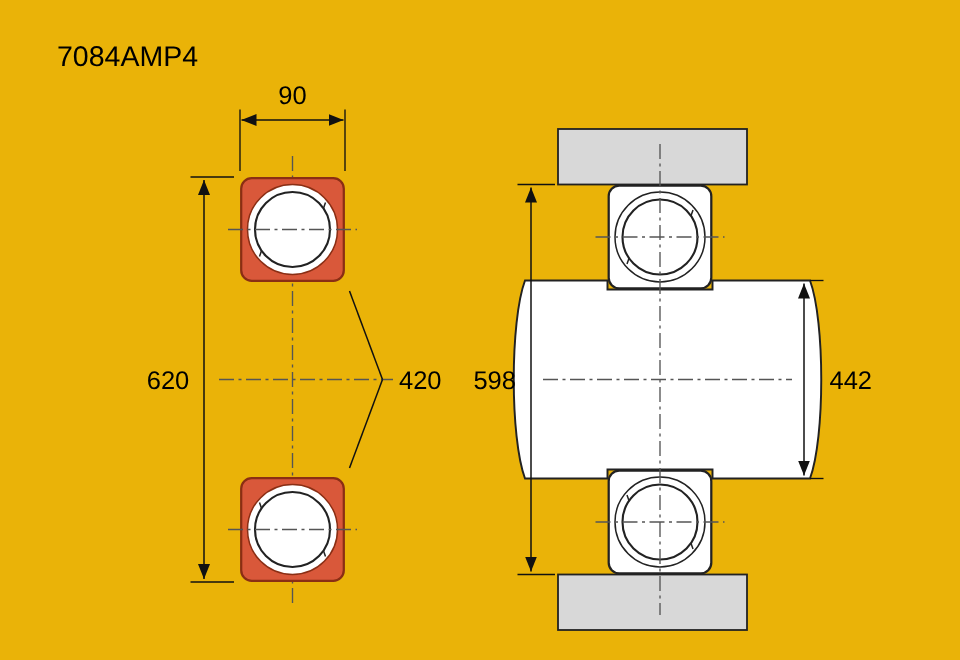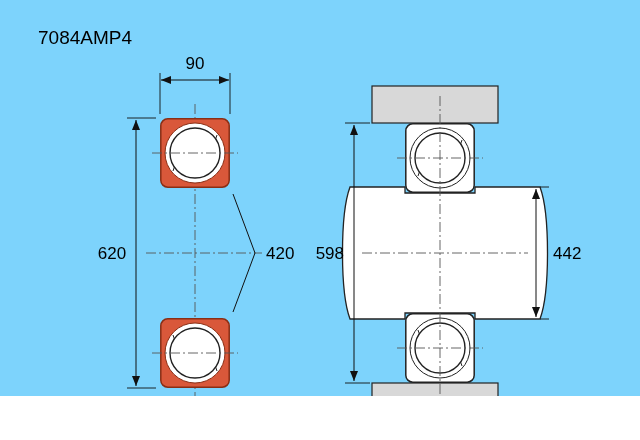--- a/index.html
+++ b/index.html
@@ -1,16 +1,16 @@
 <!DOCTYPE html>
 <html><head>
 <meta charset="utf-8">
 <style>
   html,body{margin:0;padding:0;background:#fff;}
-  #stage{position:relative;width:640px;height:396px;background:#7dd3fc;overflow:hidden;
+  #stage{position:relative;width:640px;height:440px;background:#eab308;overflow:hidden;
          font-family:"Liberation Sans",sans-serif;}
   svg{position:absolute;left:0;top:0;}
   .ring{fill:var(--ring-fill);stroke:var(--ring-stroke);stroke-width:1.5;}
   .orange{--ring-fill:#d9583a;--ring-stroke:#8a2e14;}
   .plain{--ring-fill:#ffffff;--ring-stroke:#222222;}
   .thin{stroke:#222;stroke-width:1;fill:none;}
   .ballstroke{fill:#fff;stroke:#222;stroke-width:1.4;}
   .cl{stroke:#555;stroke-width:0.9;stroke-dasharray:10 3 2 3;fill:none;}
   .dim{stroke:#111;stroke-width:1;fill:none;}
   .ext{stroke:#111;stroke-width:0.9;fill:none;}

